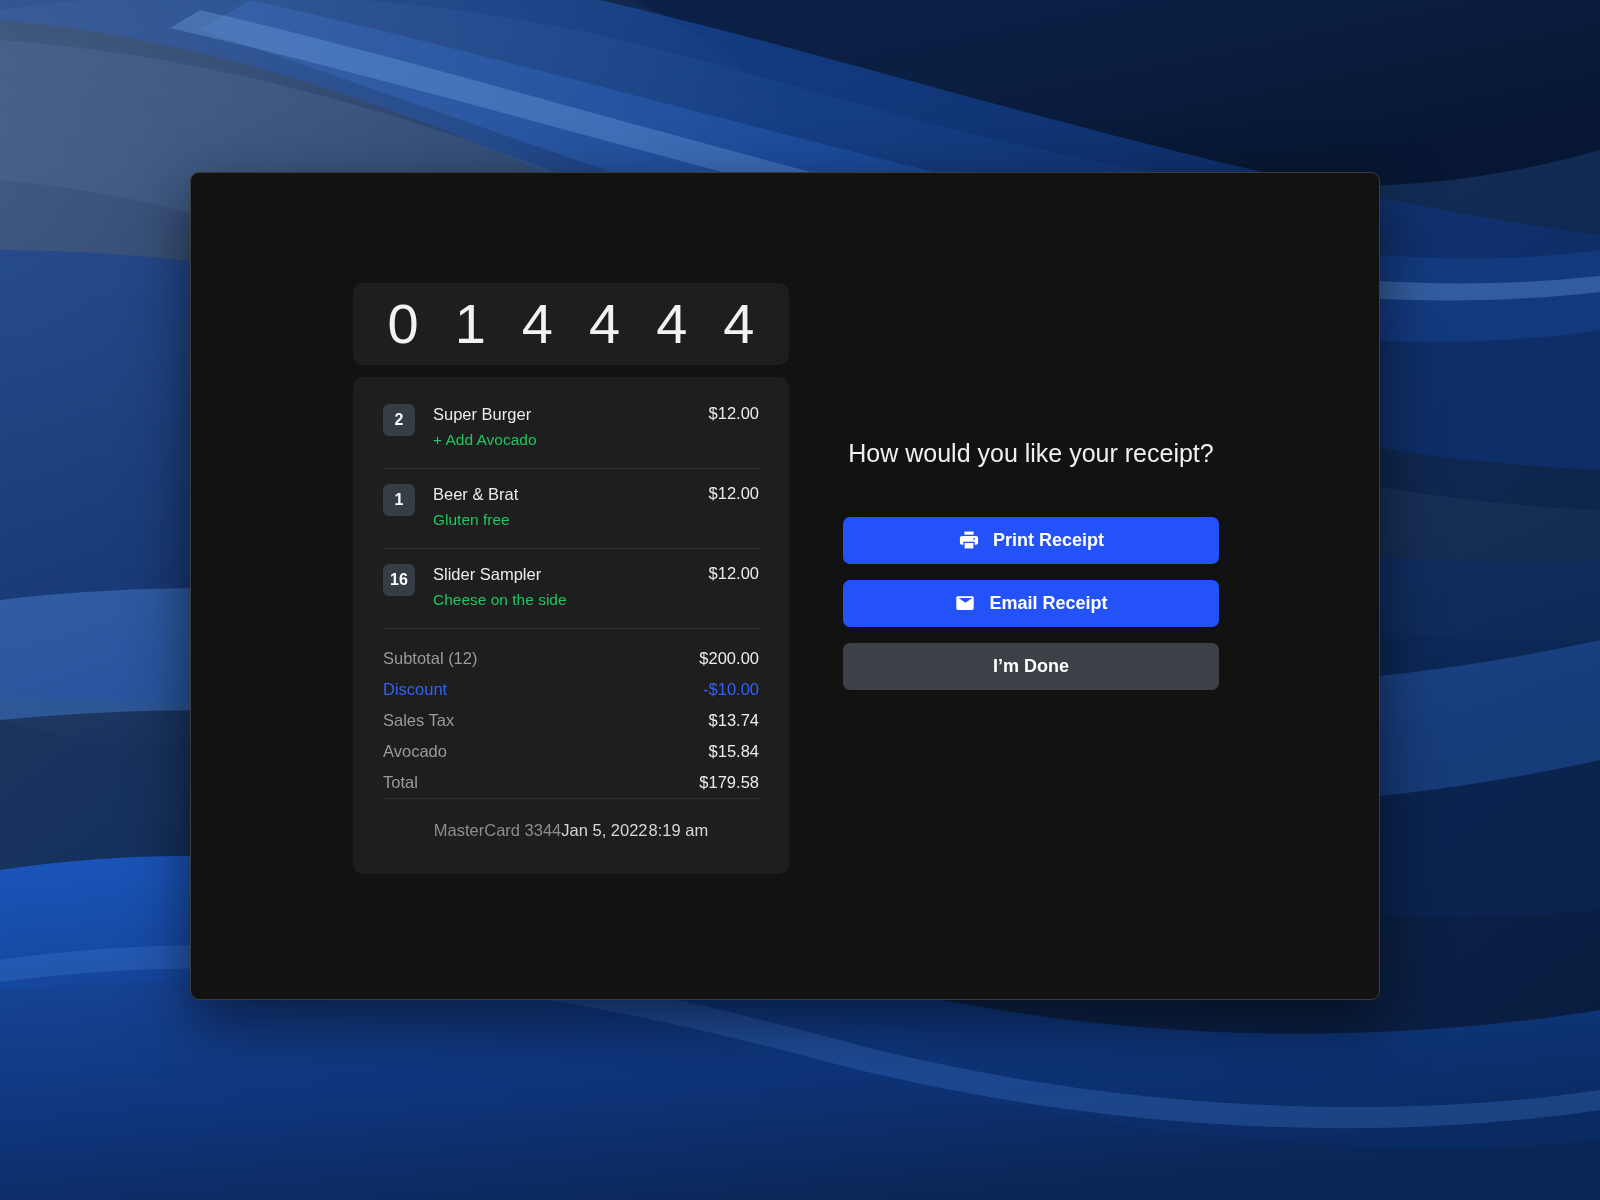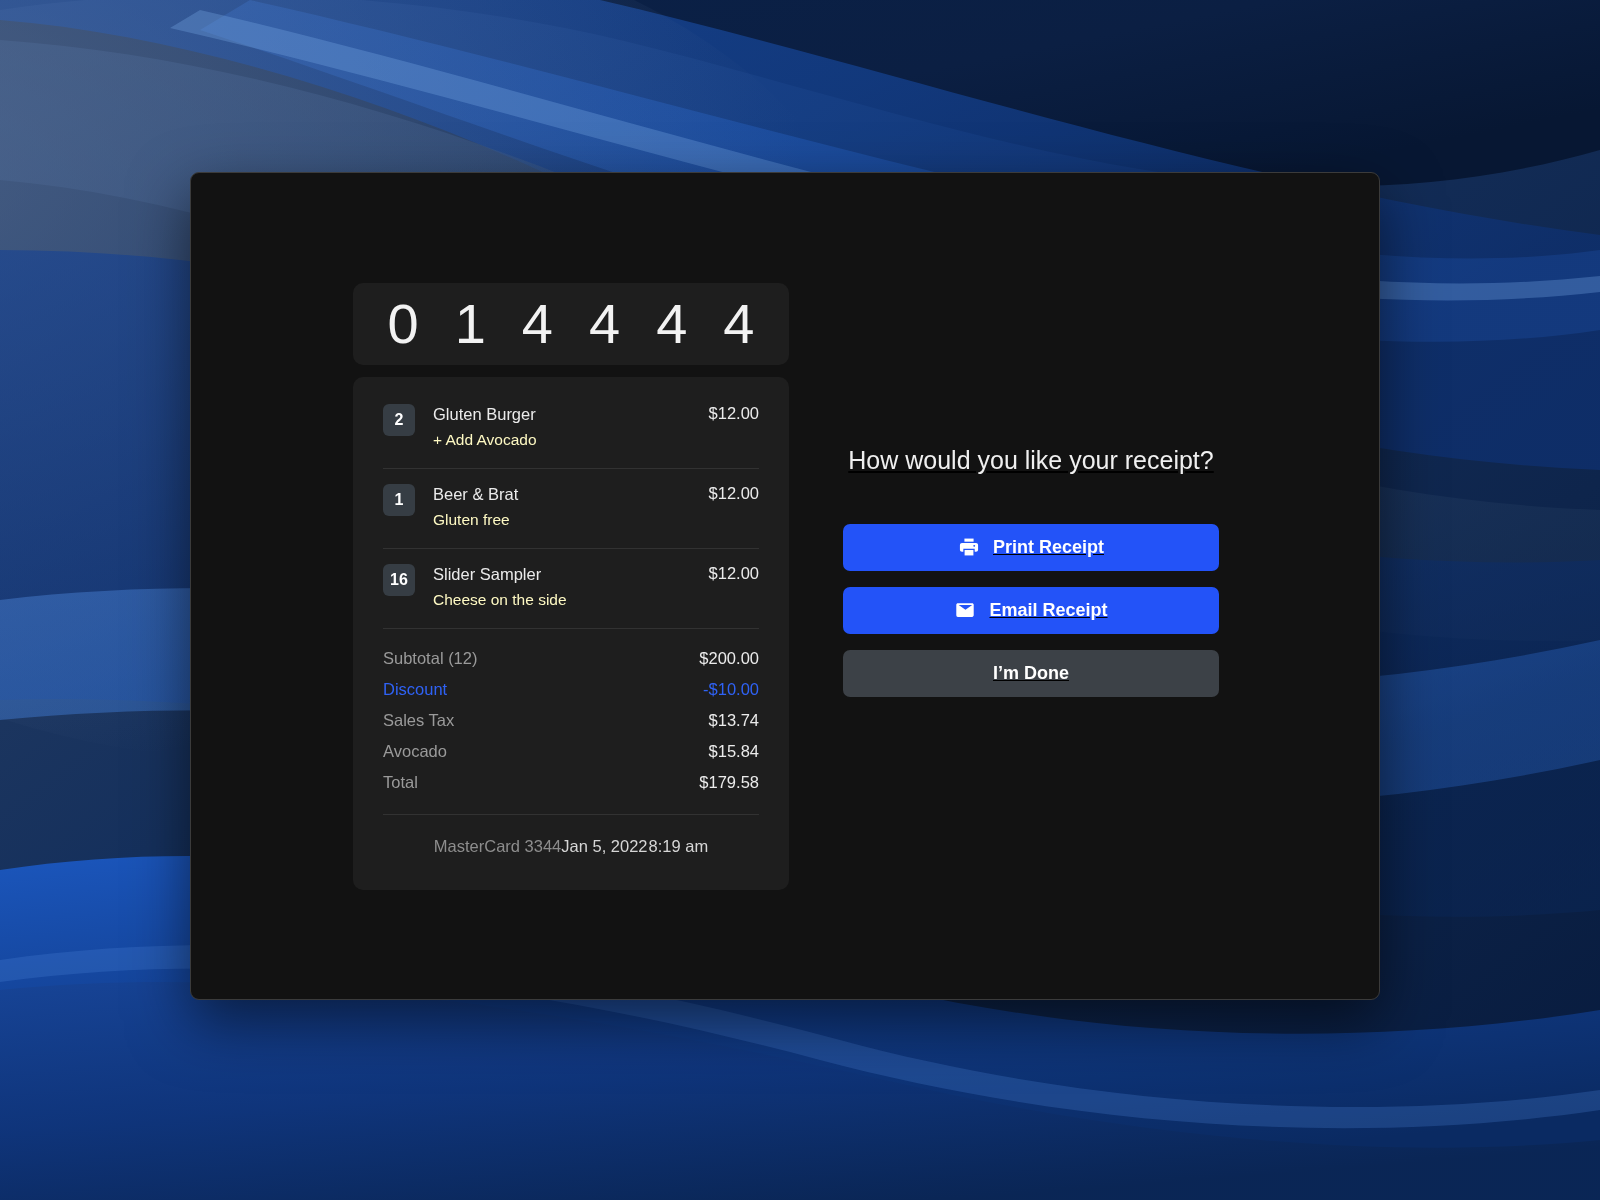--- a/index.html
+++ b/index.html
@@ -86,33 +86,33 @@
     margin-top:1px;
   }
   .item-body { flex:1 1 auto; min-width:0; }
   .item-name {
     font-size:16.5px;
     color:#ebebeb;
     line-height:1.45;
   }
   .item-modifier {
     font-size:15.5px;
-    color:#fef9c3;
+    color:#22c55e;
     line-height:1.55;
     margin-top:1px;
   }
   .item-price {
     flex:0 0 auto;
     font-size:16.5px;
     color:#ebebeb;
     padding-top:1px;
   }
 
   
-  .totals { padding-top:14px; border-bottom:1px solid #323232; padding-bottom:16px; }
+  .totals { padding-top:14px; border-bottom:1px solid #323232; }
   .total-row {
     display:flex; justify-content:space-between; align-items:baseline;
     padding:6px 0;
   }
   .total-label { font-size:16.5px; color:#9a9a9a; }
   .total-value { font-size:16.5px; color:#ebebeb; }
   .total-row.accent .total-label,
   .total-row.accent .total-value { color:#2f62f5; }
 
   
@@ -120,24 +120,23 @@
     display:flex; justify-content:center; align-items:baseline;
     padding-top:22px;
   }
   .payment-method { font-size:16.5px; color:#8d8d8d; }
   .payment-datetime { font-size:16.5px; color:#d6d6d6; }
   .payment-datetime .pay-time { margin-left:1px; }
 
   
   #receipt-choice {
     position:absolute;
-    left:652px; top:271px;
+    left:652px; top:264px;
     width:376px;
     text-align:center;
-    text-decoration:underline;
   }
   #receipt-question {
     font-size:25px;
     color:#f0f0f0;
     font-weight:400;
     line-height:1.3;
     margin-bottom:47px;
     white-space:nowrap;
   }
   .choice-btn {
@@ -247,21 +246,21 @@
         <span class="order-digit">4</span>
       </div>
 
       <div id="receipt-card">
 
         <div class="line-items">
 
           <div class="line-item">
             <div class="qty-badge">2</div>
             <div class="item-body">
-              <div class="item-name">Gluten Burger</div>
+              <div class="item-name">Super Burger</div>
               <div class="item-modifier">+ Add Avocado</div>
             </div>
             <div class="item-price">$12.00</div>
           </div>
 
           <div class="line-item">
             <div class="qty-badge">1</div>
             <div class="item-body">
               <div class="item-name">Beer &amp; Brat</div>
               <div class="item-modifier">Gluten free</div>

